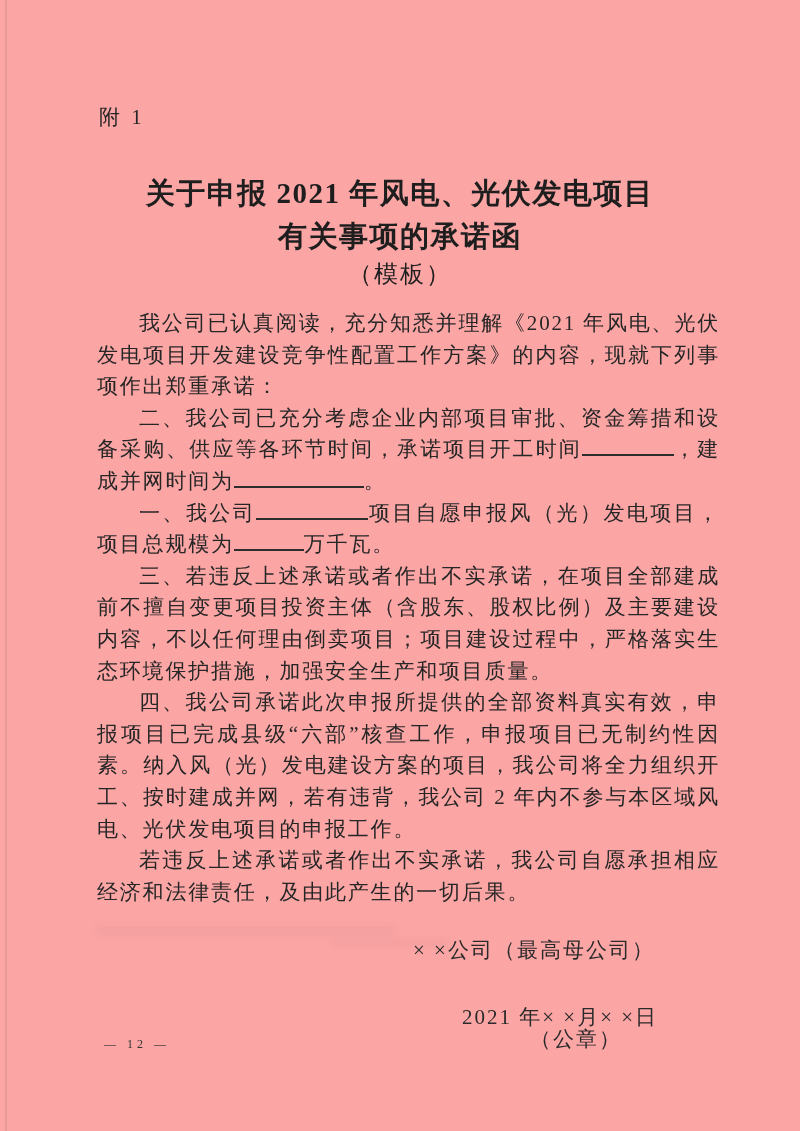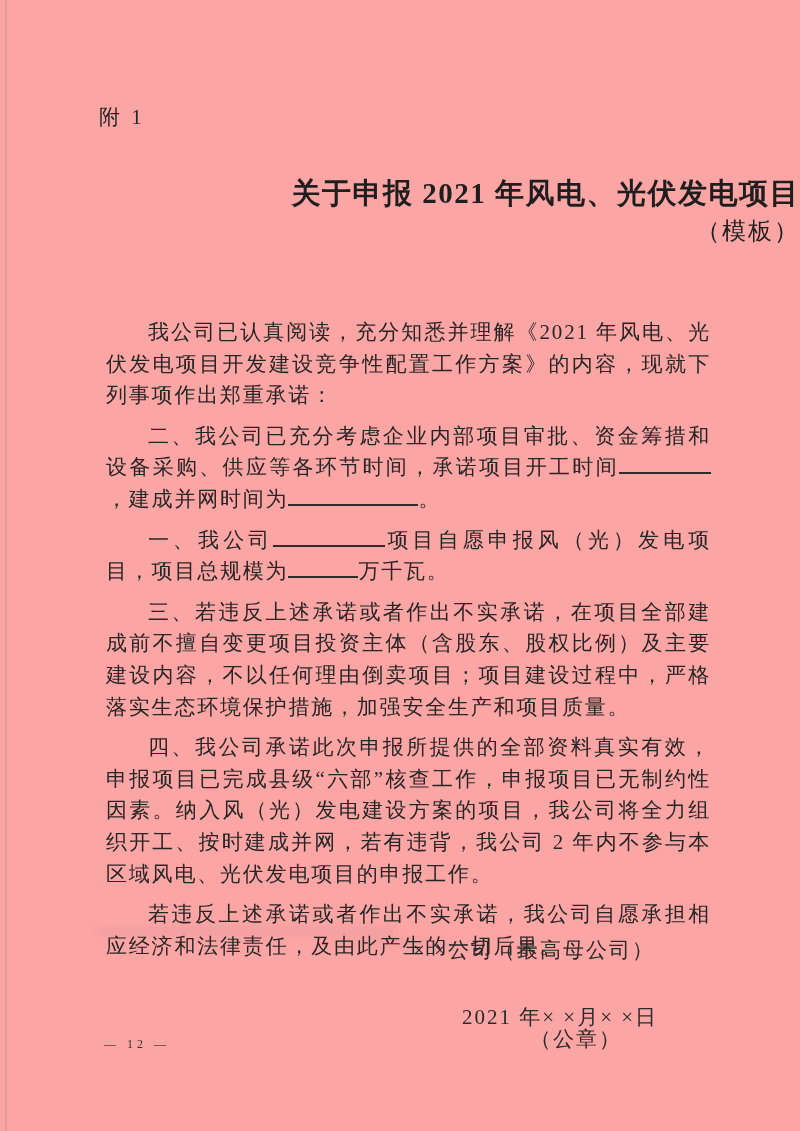--- a/index.html
+++ b/index.html
@@ -52,21 +52,21 @@
     left: 99px;
     top: 103px;
     font-size: 21px;
     letter-spacing: 3px;
   }
   .title-block {
     position: absolute;
     left: 0;
     top: 172px;
     width: 100%;
-    text-align: right;
+    text-align: center;
   }
   .title-line {
     font-size: 29px;
     font-weight: 700;
     line-height: 43px;
     letter-spacing: 1.5px;
     color: #1e1e1e;
   }
   .subtitle {
     font-size: 24px;
@@ -80,21 +80,21 @@
     left: 97px;
     top: 308px;
     width: 623px;
     font-size: 21px;
     line-height: 31.6px;
     letter-spacing: 1.8px;
     text-align: justify;
     text-justify: inter-character;
   }
   .doc-body p {
-    margin: 9px;
+    margin: 0;
     text-indent: 2em;
   }
   .blank {
     display: inline-block;
     height: 0.95em;
     border-bottom: 2px solid #2d2d2d;
     vertical-align: baseline;
   }
   .sig-line {
     position: absolute;
@@ -123,20 +123,21 @@
 <div class="page">
 
   <div class="edge-line"></div>
   <div class="smudge-1"></div>
   <div class="smudge-2"></div>
 
   <div class="attach-label">附 1</div>
 
   <div class="title-block">
     <div class="title-line">关于申报 2021 年风电、光伏发电项目</div>
+    <div class="title-line">有关事项的承诺函</div>
     <div class="subtitle">（模板）</div>
   </div>
 
   <div class="doc-body">
 
     <p>我公司已认真阅读，充分知悉并理解《2021 年风电、光伏发电项目开发建设竞争性配置工作方案》的内容，现就下列事项作出郑重承诺：</p>
 
     <p><span>二、我公司已充分考虑企业内部项目审批、资金筹措和设备采购、供应等各环节时间，承诺项目开工时间</span><span class="blank" style="width:92px"></span><span>，建成并网时间为</span><span class="blank" style="width:130px"></span><span>。</span></p>
 
     <p><span>一、我公司</span><span class="blank" style="width:112px"></span><span>项目自愿申报风（光）发电项目，项目总规模为</span><span class="blank" style="width:70px"></span><span>万千瓦。</span></p>

